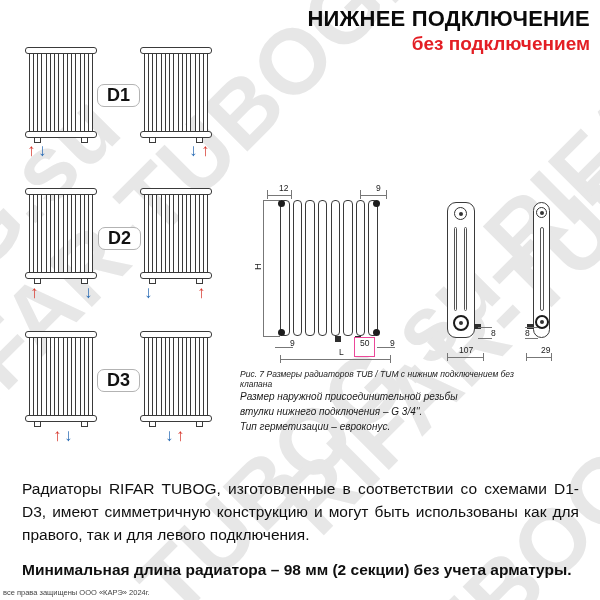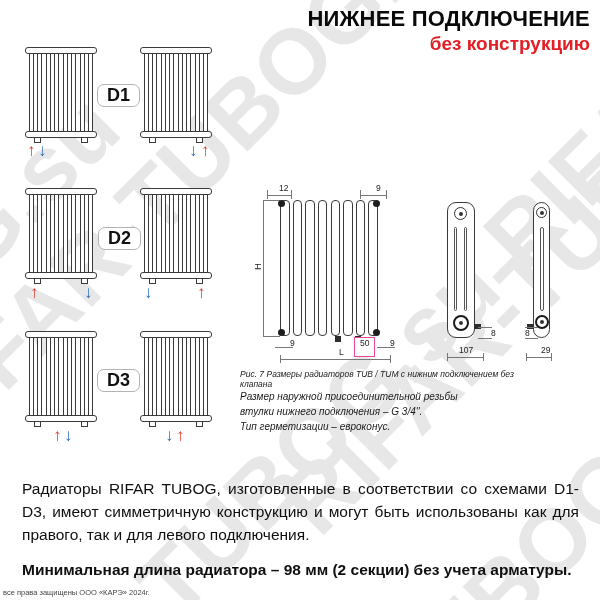--- a/index.html
+++ b/index.html
@@ -72,21 +72,21 @@
 <div class="page">
 
   <div class="wm" style="left:-480px;top:620px;">RIFAR-TUBOG.su</div>
   <div class="wm" style="left:-120px;top:400px;">RIFAR-TUBOG.su</div>
   <div class="wm" style="left:-100px;top:780px;">RIFAR-TUBOG.su RIFAR-TUBOG.su</div>
   <div class="wm" style="left:260px;top:480px;">RIFAR-TUBOG.su</div>
   <div class="wm" style="left:140px;top:880px;">RIFAR-TUBOG.su</div>
 
   <div class="hdr">
     <div class="t1">НИЖНЕЕ ПОДКЛЮЧЕНИЕ</div>
-    <div class="t2">без конструкцию</div>
+    <div class="t2">без подключением</div>
   </div>
 
   <div class="radiator" style="left:28px;top:47px;">
     <div class="rad-tubes">
         <div class="tube"></div>
         <div class="tube"></div>
         <div class="tube"></div>
         <div class="tube"></div>
         <div class="tube"></div>
         <div class="tube"></div>

